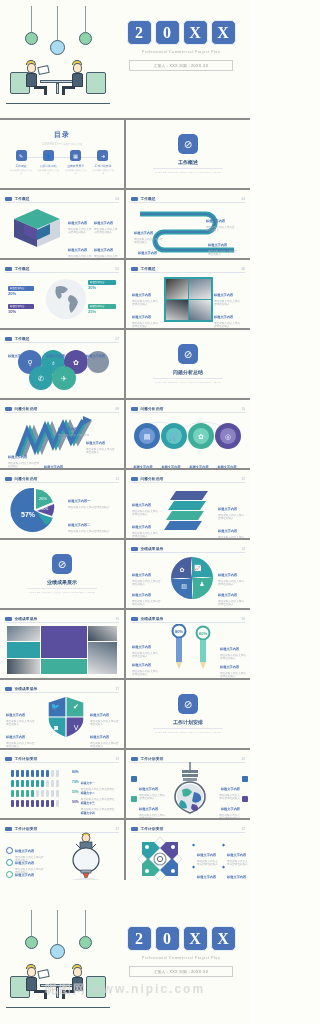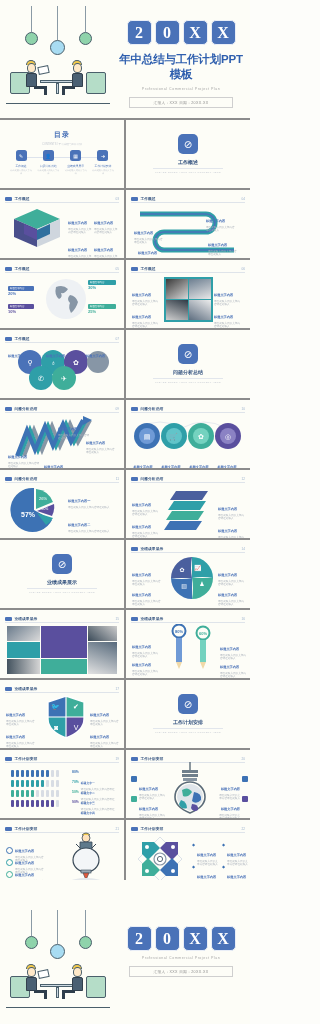--- a/index.html
+++ b/index.html
@@ -114,21 +114,20 @@
       </div>
     </div>
 
     <div class="cv-right">
       <div class="year-row">
         <div class="yr-box">2</div>
         <div class="yr-box">0</div>
         <div class="yr-box">X</div>
         <div class="yr-box">X</div>
       </div>
-      <div class="cv-title">年中总结与工作计划PPT模板</div>
       <div class="cv-sub">Professional Commercial  Project Plan</div>
       <div class="cv-meta">汇报人：XXX  日期：20XX.XX</div>
     </div>
   </div>
 
   <div class="grid">
 
     <div class="cell">
       <div class="toc-title">目录</div>
       <div class="toc-sub">CONTENTS  /  年中总结与工作计划</div>
@@ -701,15 +700,16 @@
       <div class="year-row">
         <div class="yr-box">2</div>
         <div class="yr-box">0</div>
         <div class="yr-box">X</div>
         <div class="yr-box">X</div>
       </div>
       <div class="cv-sub">Professional Commercial  Project Plan</div>
       <div class="cv-meta">汇报人：XXX  日期：20XX.XX</div>
     </div>
 
+    <div class="wm2">昵图网 www.nipic.com</div>
   </div>
 
 </div>
 
 </body></html>

